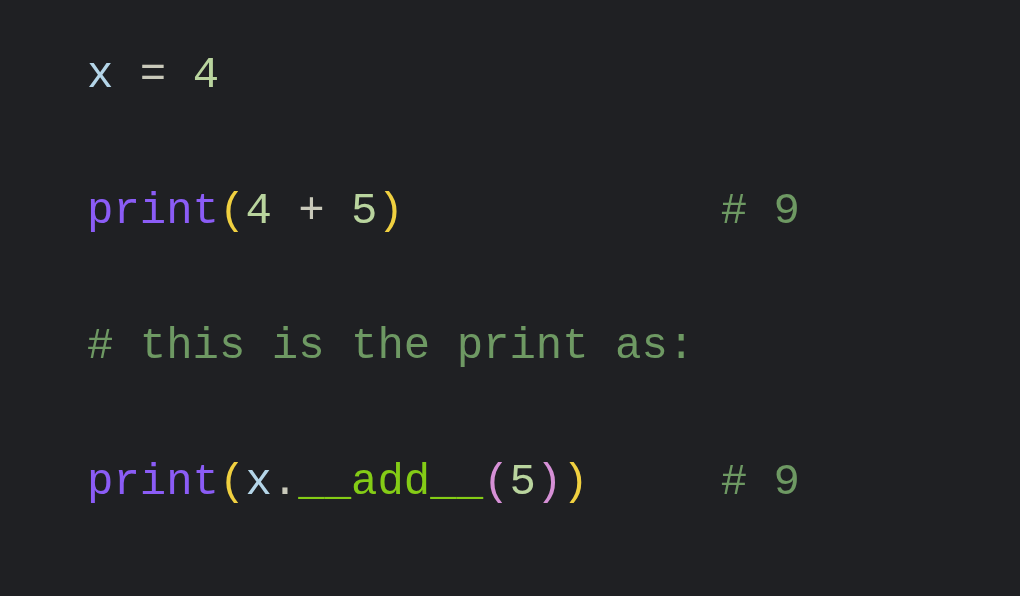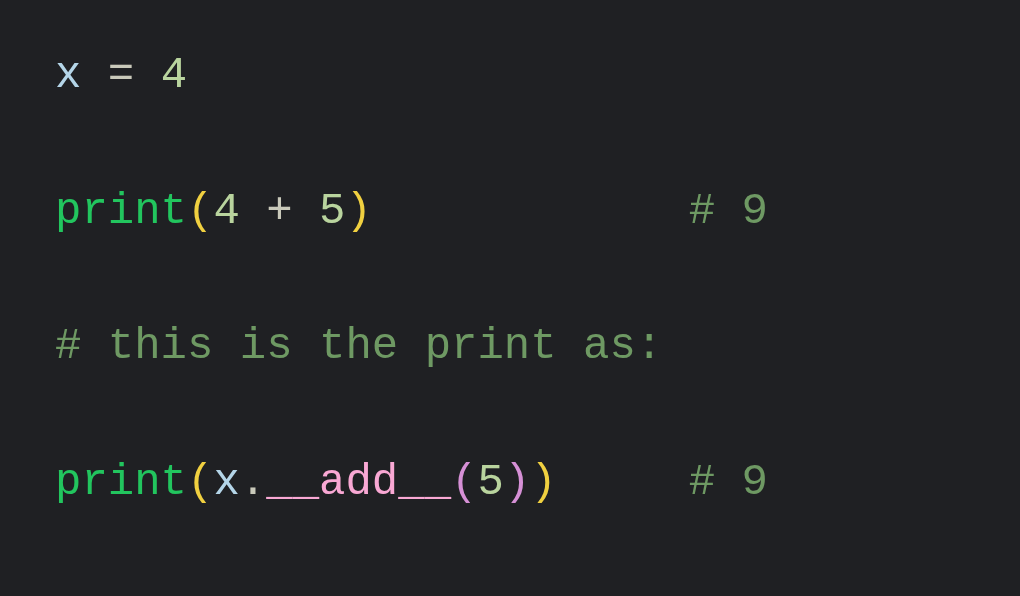--- a/index.html
+++ b/index.html
@@ -14,47 +14,48 @@
       font-family: 'Consolas', 'Monaco', 'Courier New', monospace;
       font-size: 44px;
       font-weight: 500;
       padding: 45px 55px;
       line-height: 1.4;
       overflow: hidden;
     }
     .code-line {
       white-space: pre;
       margin-bottom: 74px;
+      margin-left: 32px;
     }
     .code-line:last-child {
       margin-bottom: 0;
     }
     .tok-var {
       color: #b4d5e8;
     }
     .tok-op {
       color: #c9c9ba;
     }
     .tok-num {
       color: #b9d49e;
     }
     .tok-func {
-      color: #22c55e;
+      color: #8b5cf6;
     }
     .tok-paren-y {
       color: #f0d040;
     }
     .tok-paren-p {
       color: #d690d6;
     }
     .tok-comment {
       color: #6e9963;
     }
     .tok-method {
-      color: #f9a8d4;
+      color: #84cc16;
     }
     .tok-punct {
       color: #c9c9ba;
     }
   </style>
 </head>
 <body>
 
 <div class="code-block">
   <div class="code-line"><span class="tok-var">x</span><span class="tok-op"> = </span><span class="tok-num">4</span></div>

